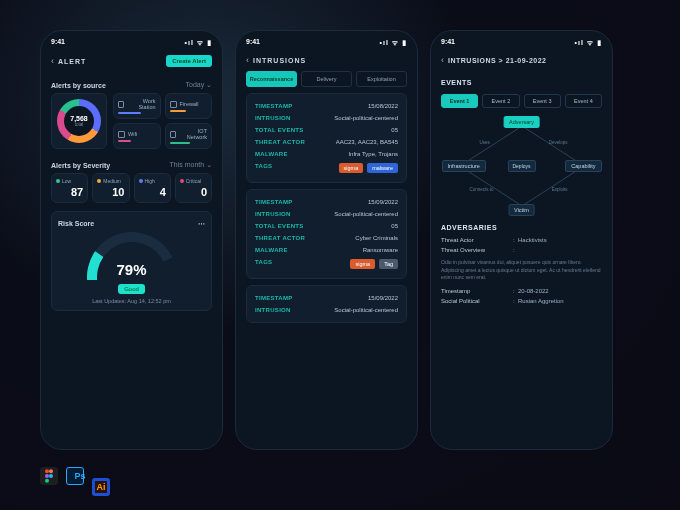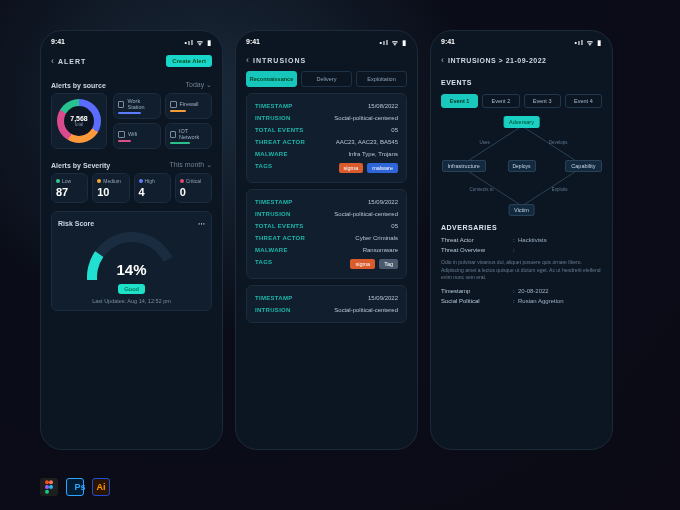--- a/index.html
+++ b/index.html
@@ -21,21 +21,21 @@
     position: relative;
     border: 1px solid #1c2a3a;
   }
   .statusbar { display: flex; justify-content: space-between; padding: 7px 10px 4px; font-size: 7px; font-weight: 600; color: #fff; }
   .statusbar .icons { letter-spacing: 1px; }
   .hdr { display: flex; align-items: center; justify-content: space-between; padding: 4px 10px 6px; }
   .hdr-left { display: flex; align-items: center; gap: 4px; }
   .chev { font-size: 9px; color: #9fb2c6; }
   .title { font-weight: 700; letter-spacing: 1px; }
   .btn-pri { background: #18d6c9; color: #072; padding: 3px 6px; border-radius: 3px; font-size: 6px; font-weight: 600; color:#052; }
-  .section { padding: 4px 10px; }
+  .section { padding: 4px 10px; text-align: right; }
   .sec-hdr { display: flex; justify-content: space-between; align-items: center; padding: 4px 0; font-size: 7px; color: #cbd6e2; font-weight: 600; }
   .sec-hdr .more { color: #6f8296; font-weight: 400; }
   .card { background: #101e2d; border-radius: 6px; border: 1px solid #1a2c3d; }
   
   .src-row { display: flex; gap: 6px; }
   .donut-card { width: 56px; height: 56px; display:flex; align-items:center; justify-content:center; position:relative; }
   .donut { width: 44px; height: 44px; border-radius: 50%;
     background: conic-gradient(#5b6cff 0 120deg, #ff9a3c 120deg 210deg, #d94b8c 210deg 300deg, #27c28f 300deg 360deg);
     display:flex; align-items:center; justify-content:center; }
   .donut-hole { width: 30px; height: 30px; border-radius:50%; background:#0c1622; display:flex; flex-direction:column; align-items:center; justify-content:center; }
@@ -94,21 +94,21 @@
   .sec-ttl { font-size:7px; font-weight:700; letter-spacing:0.5px; padding:8px 10px 4px; color:#dbe5ef; }
   .kv2 { display:flex; padding:2px 10px; font-size:6px; }
   .kv2 .k { width:72px; color:#b5c6d8; }
   .kv2 .v { color:#9db1c5; }
   .desc { padding:4px 10px; font-size:5px; color:#677d93; line-height:1.5; }
   
   .tools { position:absolute; left:40px; bottom:14px; display:flex; gap:8px; }
   .tool { width:18px; height:18px; border-radius:3px; display:flex; align-items:center; justify-content:center; font-size:9px; font-weight:700; }
   .fg { background:#1e1e1e; color:#fff; }
   .ps { background:#001d34; color:#2fa5ff; border:1px solid #2fa5ff;padding-left:10px;}
-  .ai { background:#2a1400; color:#ff9a00; border:1px solid #1d4ed8;}
+  .ai { background:#2a1400; color:#ff9a00; border:3px solid #1d4ed8;margin-top:11px;}
 </style>
 </head>
 <body>
 
 <div class="stage">
 
   <div class="phone">
     <div class="statusbar">
       <span>9:41</span>
       <span class="icons">•ıl ᯤ ▮</span>
@@ -192,21 +192,21 @@
     </div>
     <div class="section">
       <div class="card risk-card">
         <div class="risk-head">
             <span>Risk Score</span>
             <span>⋯</span>
           </div>
         <div class="gauge">
           <div class="gauge-arc"></div>
             <div class="gauge-fill"></div>
-          <div class="gauge-val">14%</div>
+          <div class="gauge-val">79%</div>
         </div>
         <div class="badge">Good</div>
         <div class="upd">Last Updates: Aug 14, 12:52 pm</div>
       </div>
     </div>
   </div>
 
   <div class="phone">
     <div class="statusbar">
       <span>9:41</span>

